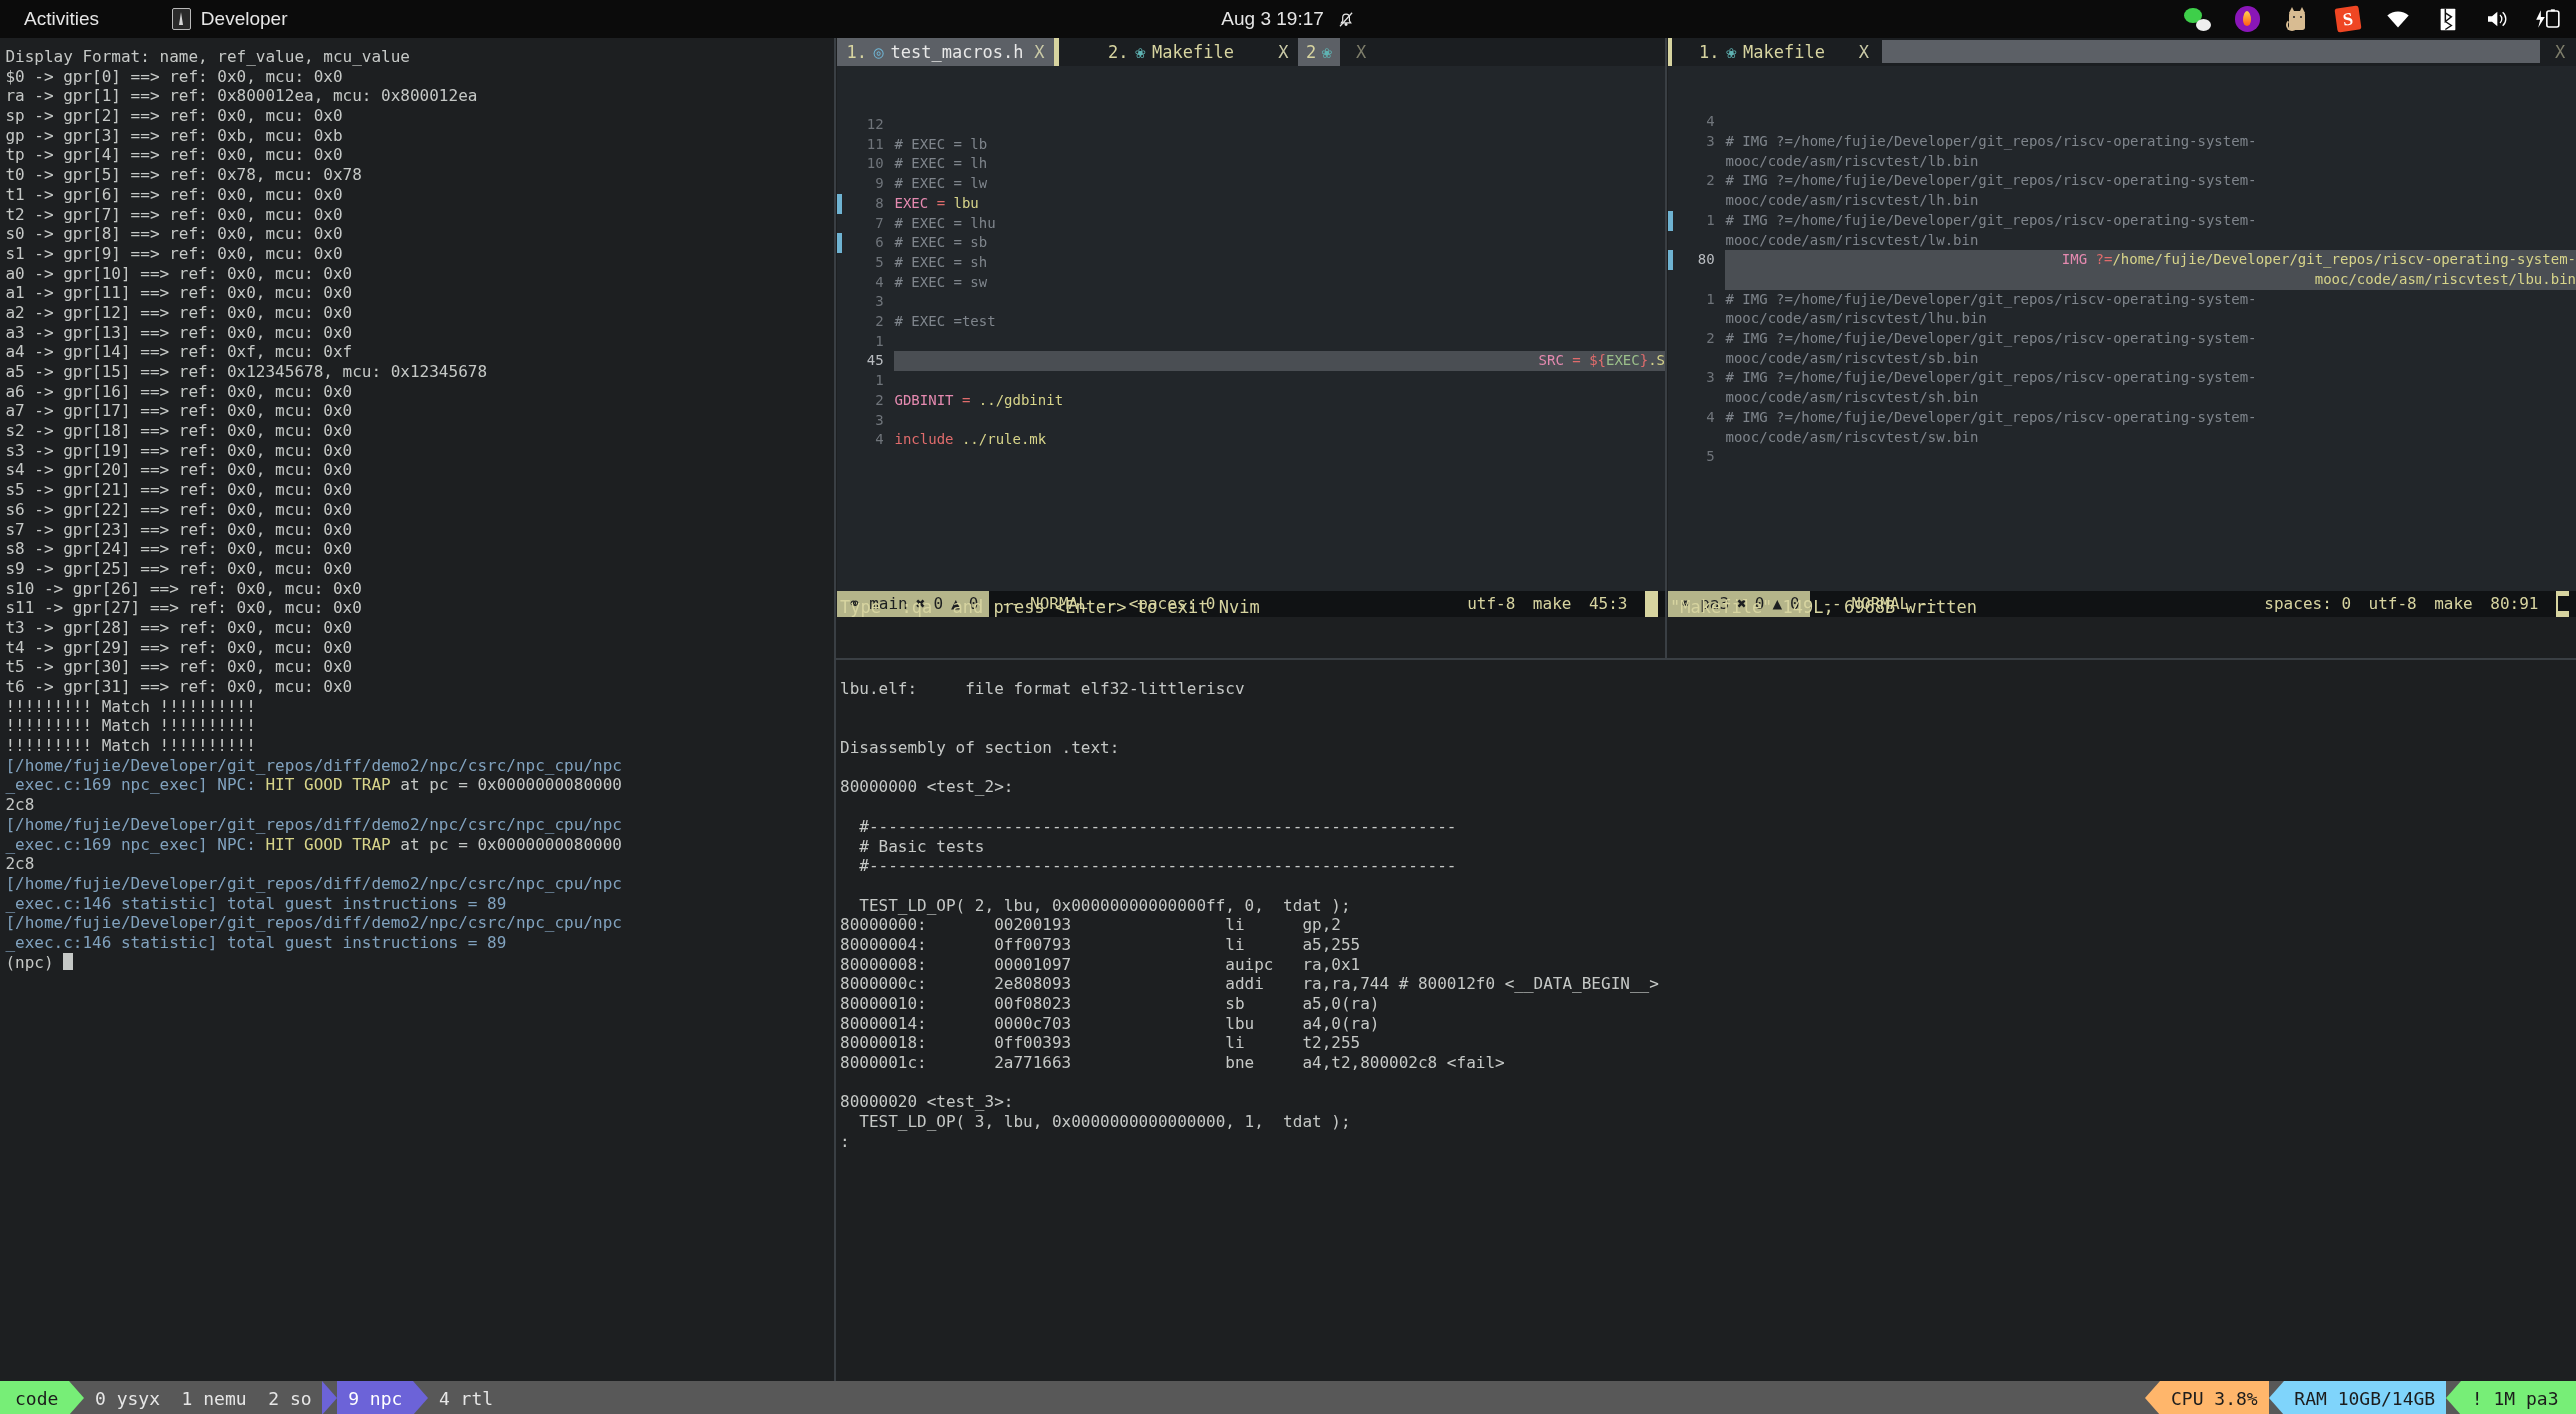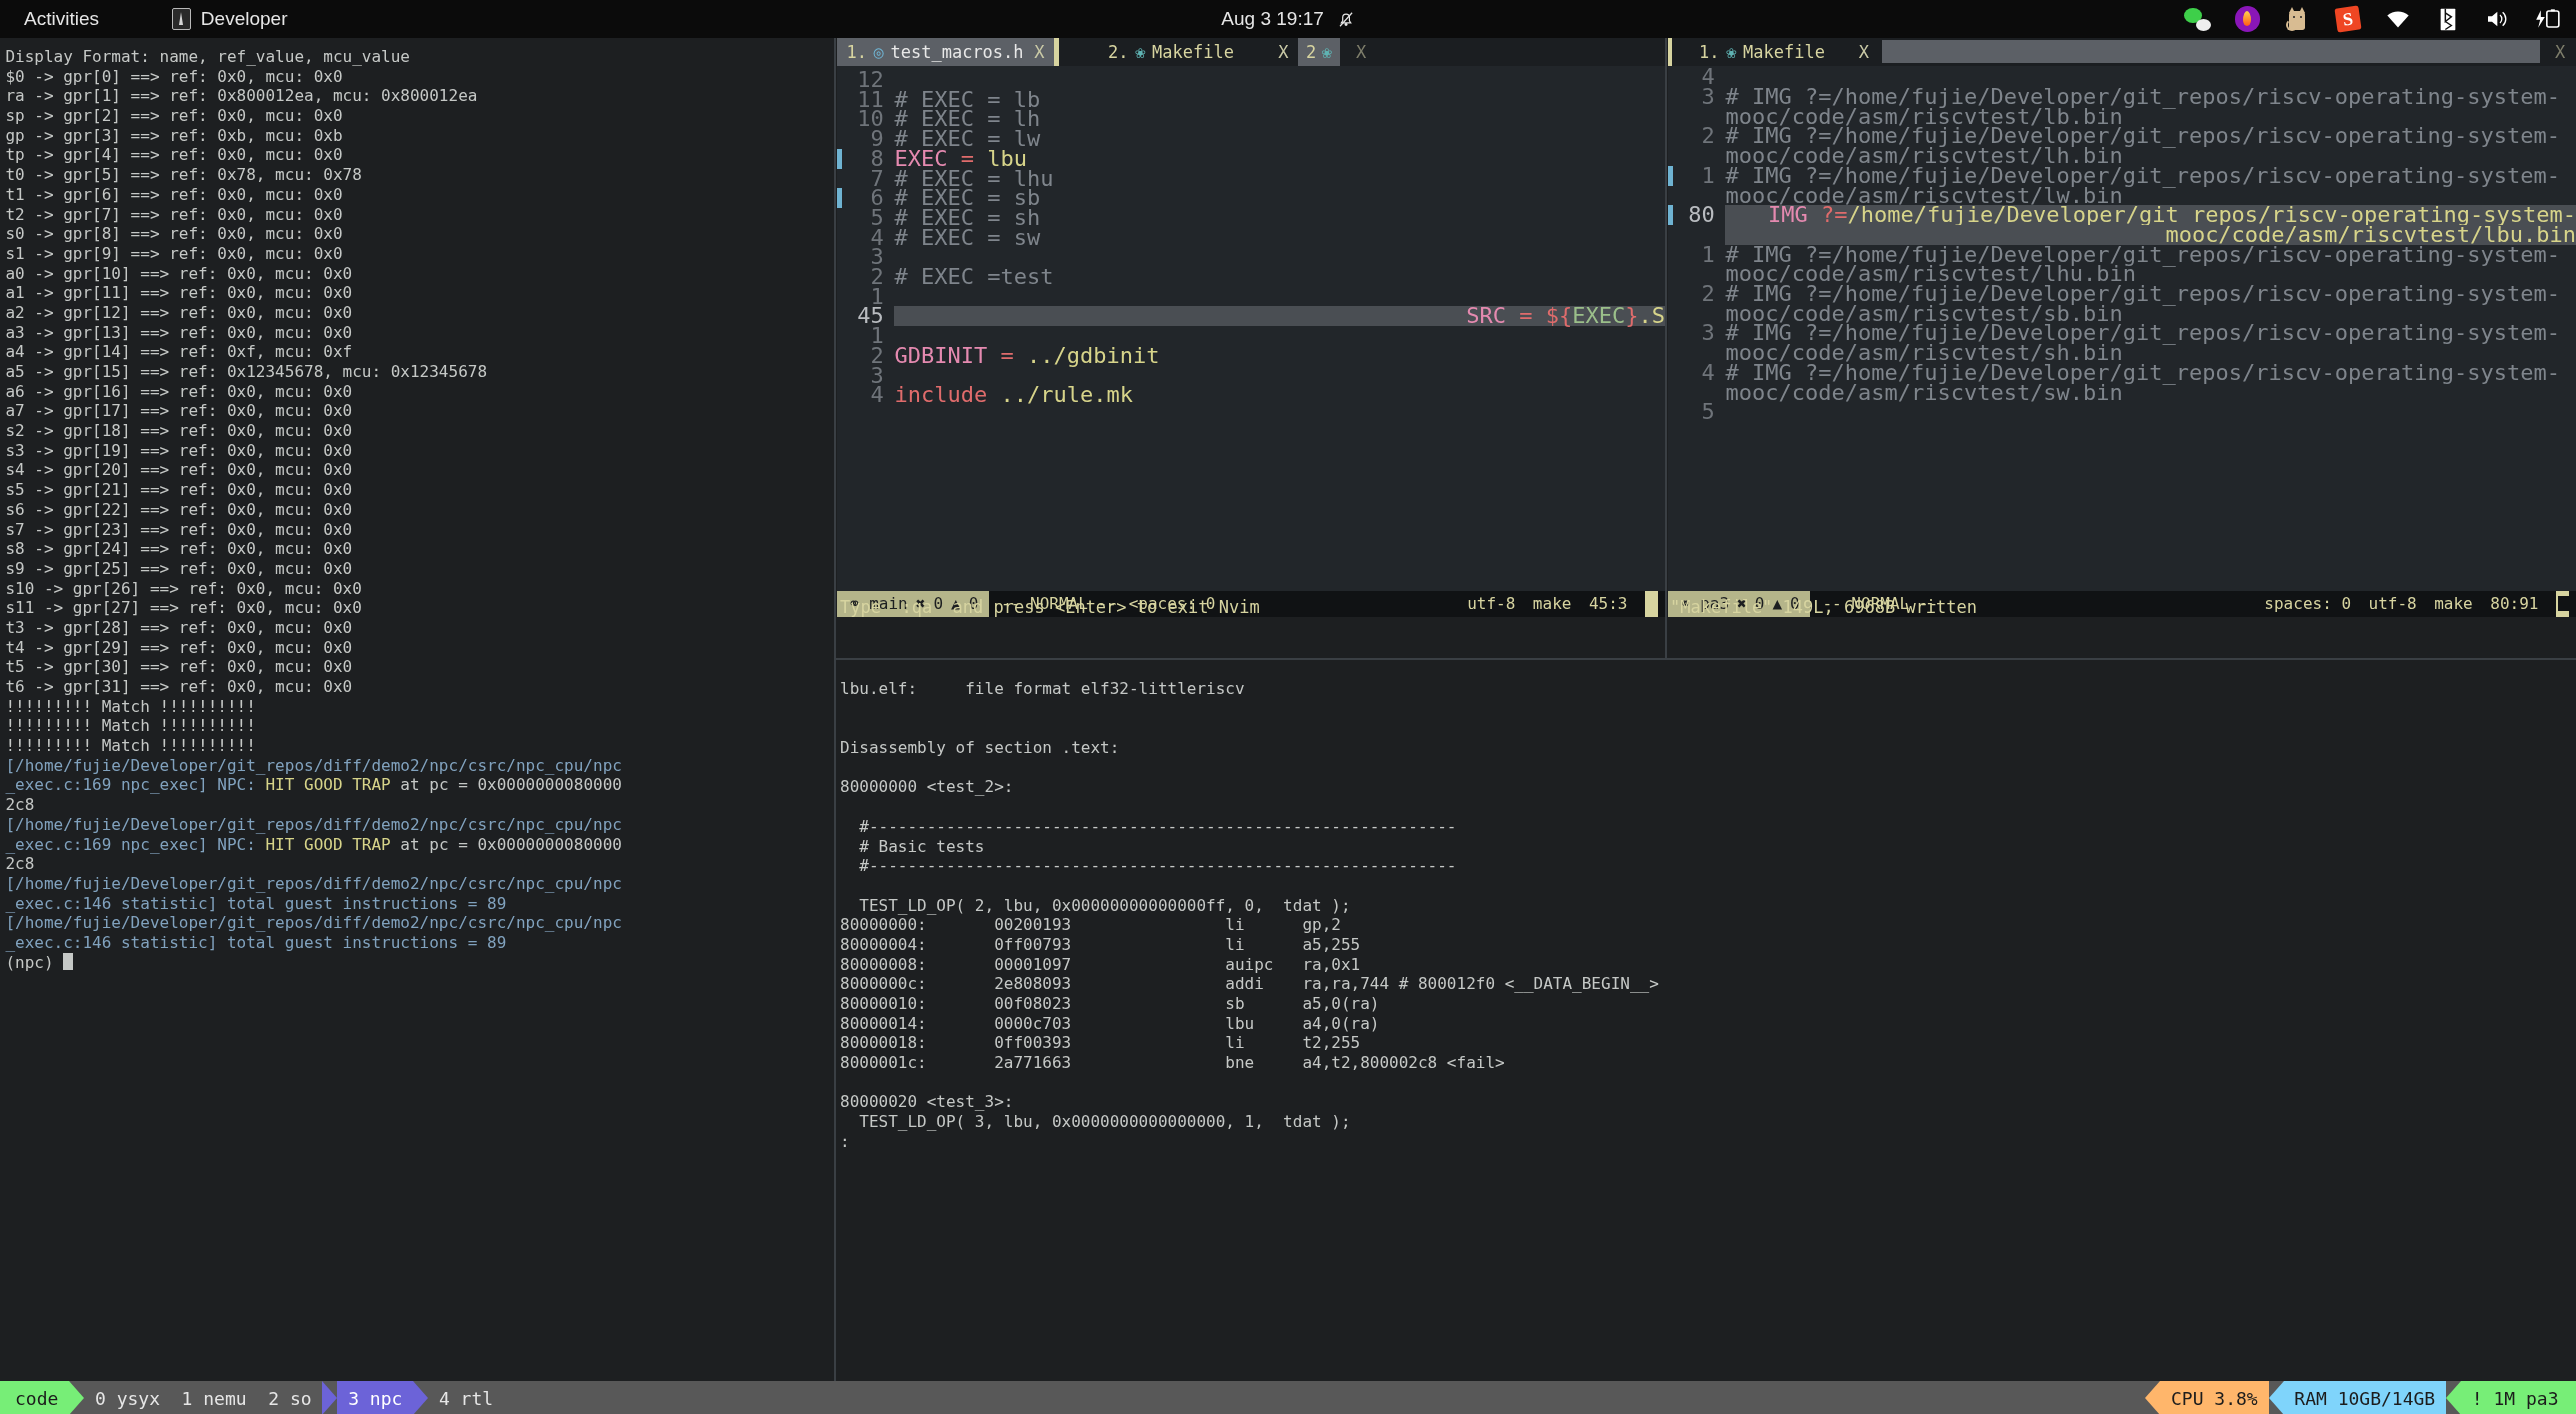--- a/index.html
+++ b/index.html
@@ -54,21 +54,21 @@
   .tabname{color:#b9b9b9;}
   .tab.active{background:#5c6066;}
   .tab.active .tabname{color:#e8e8e8;text-align:right;}
   .tab-x{color:#c9c9a6;margin-left:4px;}
   .tabfill{flex:1;}
   .ico-c{color:#6fb3d2;}
   .ico-gear{color:#5fb3b3;}
   .tabaccent{width:4.7px;background:#d7d4a0;}
   .tabbadge{display:flex;align-items:center;gap:5.4px;background:#5c6066;color:#d7d4a0;padding:0 8px;}
 
-  .code{position:relative;font-size:22px;line-height:19.7px;white-space:pre;color:#a9adb3;}
+  .code{position:relative;font-size:14px;line-height:19.7px;white-space:pre;color:#a9adb3;margin-top:45px;}
   .cl{display:flex;align-items:flex-start;min-height:19.7px;}
   .gutmark{width:4.7px;min-width:4.7px;align-self:stretch;background:transparent;}
   .gutmark.on{background:#6fb3d2;}
   .lnum{width:42px;min-width:42px;text-align:right;color:#6f747a;padding-right:10.8px;}
   .lnum.cur{color:#b9bcc0;}
   .txt{flex:1;}
   .hl{background:#4a4e53;text-align:right;}
   .k-pink{color:#e58ab0;}
   .k-red{color:#e06c6c;}
   .k-yellow{color:#d7d48a;}
@@ -270,21 +270,21 @@
 
   <div class="term botpane" id="bottom-out" style="left:840px;top:679px;width:1733px;"><div class="ln">lbu.elf:     file format elf32-littleriscv</div><div class="ln"> </div><div class="ln"> </div><div class="ln">Disassembly of section .text:</div><div class="ln"> </div><div class="ln">80000000 &lt;test_2&gt;:</div><div class="ln"> </div><div class="ln">  #-------------------------------------------------------------</div><div class="ln">  # Basic tests</div><div class="ln">  #-------------------------------------------------------------</div><div class="ln"> </div><div class="ln">  TEST_LD_OP( 2, lbu, 0x00000000000000ff, 0,  tdat );</div><div class="ln">80000000:       00200193                li      gp,2</div><div class="ln">80000004:       0ff00793                li      a5,255</div><div class="ln">80000008:       00001097                auipc   ra,0x1</div><div class="ln">8000000c:       2e808093                addi    ra,ra,744 # 800012f0 &lt;__DATA_BEGIN__&gt;</div><div class="ln">80000010:       00f08023                sb      a5,0(ra)</div><div class="ln">80000014:       0000c703                lbu     a4,0(ra)</div><div class="ln">80000018:       0ff00393                li      t2,255</div><div class="ln">8000001c:       2a771663                bne     a4,t2,800002c8 &lt;fail&gt;</div><div class="ln"> </div><div class="ln">80000020 &lt;test_3&gt;:</div><div class="ln">  TEST_LD_OP( 3, lbu, 0x0000000000000000, 1,  tdat );</div><div class="ln">:</div></div>
 
   <div class="tmux">
     <div class="seg sess">code</div>
     <div class="chev chev-green"></div>
     <div class="seg win">0 ysyx</div>
     <div class="seg win">1 nemu</div>
     <div class="seg win">2 so</div>
     <div class="chev chev-purple-r" style="border-left-color:#6c63d8;"></div>
-    <div class="seg active">3 npc</div>
+    <div class="seg active">9 npc</div>
     <div class="chev chev-purple-r"></div>
     <div class="seg win">4 rtl</div>
     <div class="spacer"></div>
     <div class="chev chev-l-dark"></div>
     <div class="seg cpu">CPU  3.8%</div>
     <div class="chev chev-l-cpu"></div>
     <div class="seg ram">RAM 10GB/14GB</div>
     <div class="chev chev-l-ram"></div>
     <div class="seg branch">! 1M pa3</div>
   </div>

